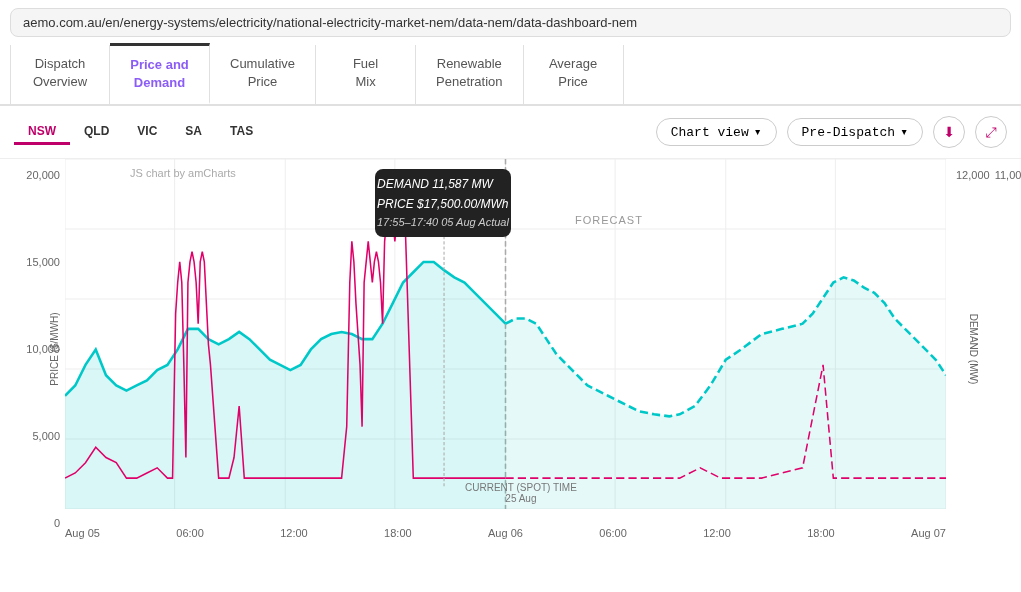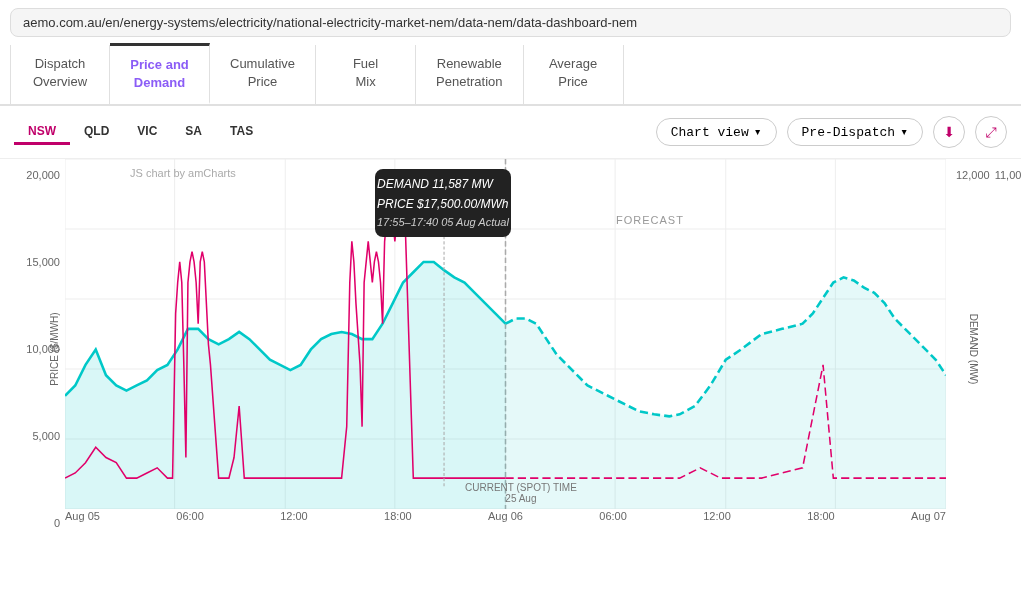--- a/index.html
+++ b/index.html
@@ -162,21 +162,21 @@
 
     .x-axis {
       position: absolute;
       left: 55px;
       right: 65px;
       bottom: 0;
       height: 30px;
       display: flex;
       justify-content: space-between;
       align-items: flex-start;
-      padding-top: 1px;
+      padding-top: 18px;
     }
 
     .x-label {
       font-size: 11px;
       color: #666;
       text-align: center;
     }
 
     .tooltip-box {
       position: absolute;
@@ -197,21 +197,20 @@
       color: #ccc;
     }
 
     .forecast-label {
       position: absolute;
       left: 510px;
       top: 55px;
       font-size: 11px;
       color: #999;
       letter-spacing: 1px;
-      margin-left: 41px;
     }
 
     .amcharts-label {
       position: absolute;
       left: 65px;
       top: 8px;
       font-size: 11px;
       color: #aaa;
     }
 

